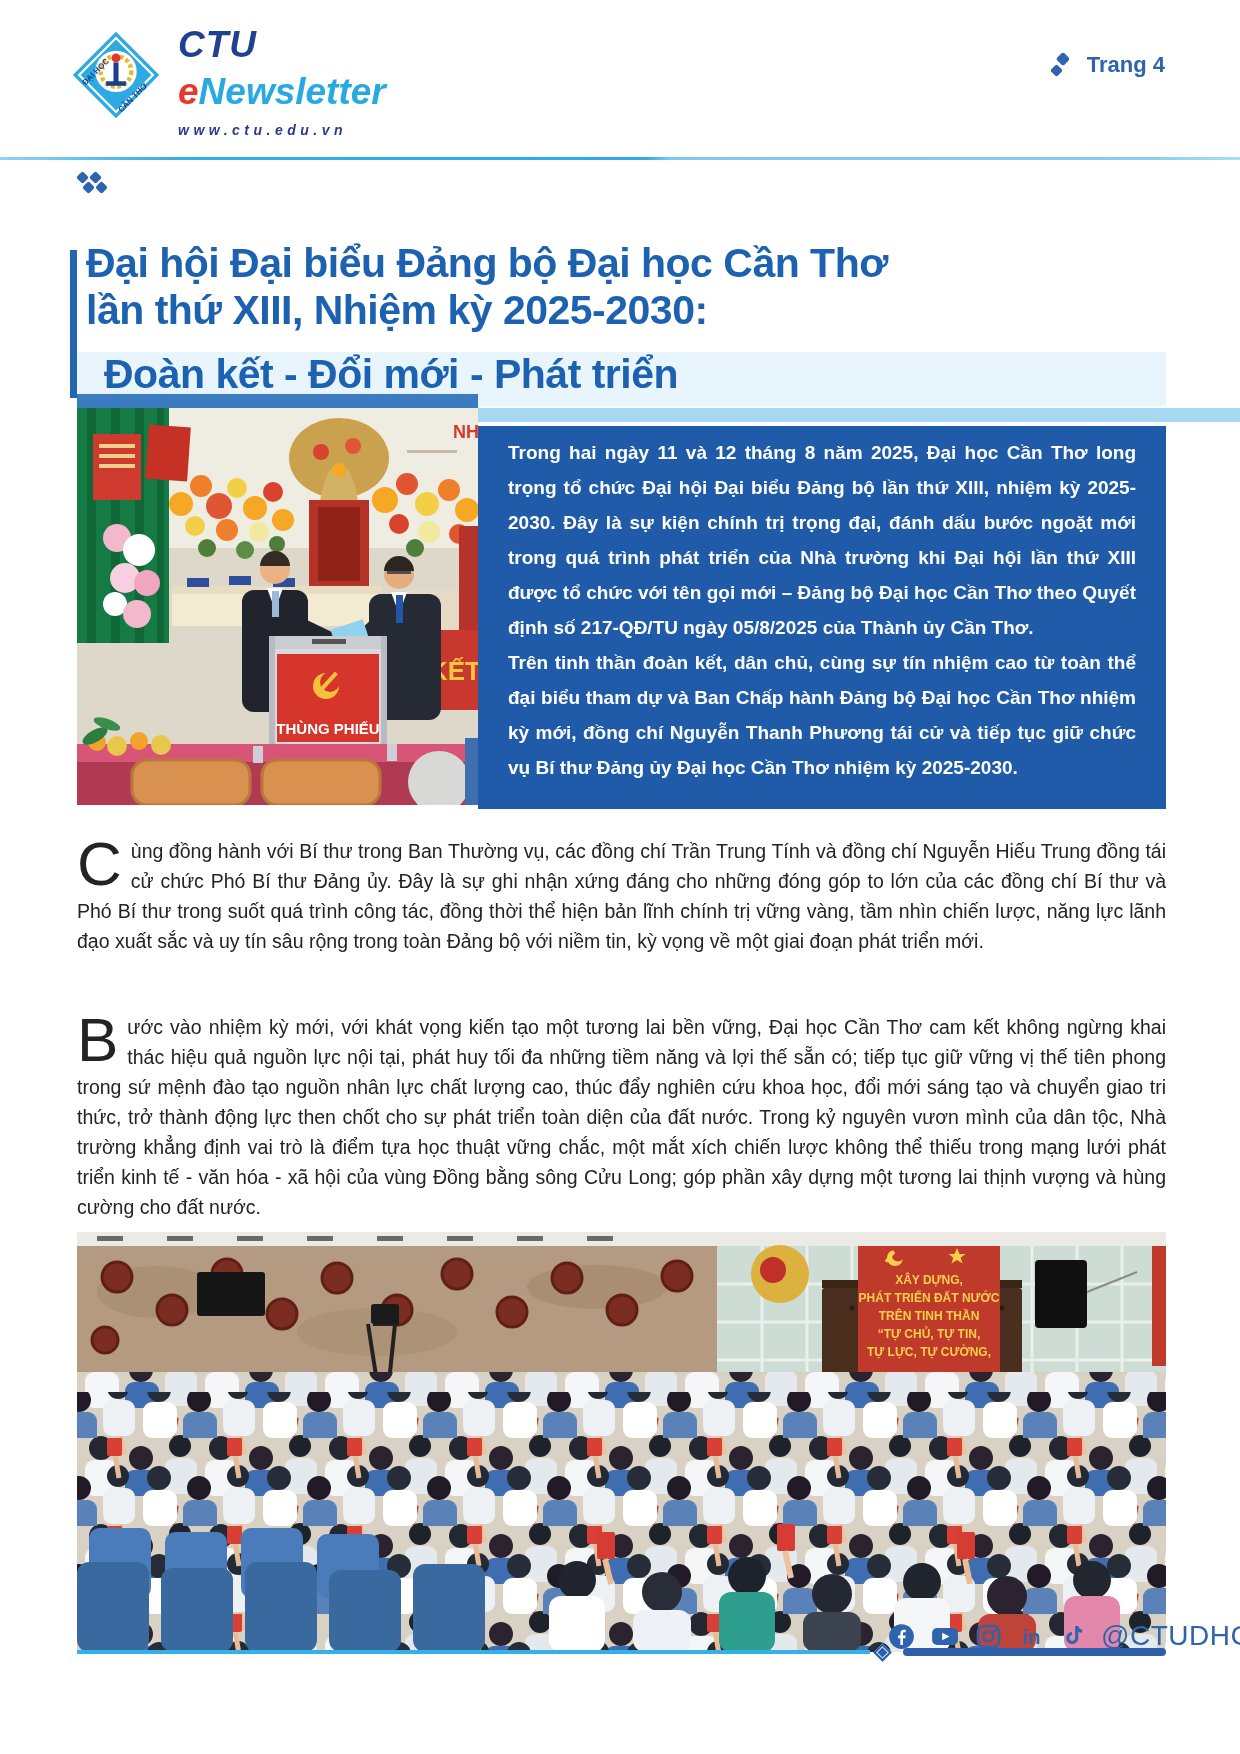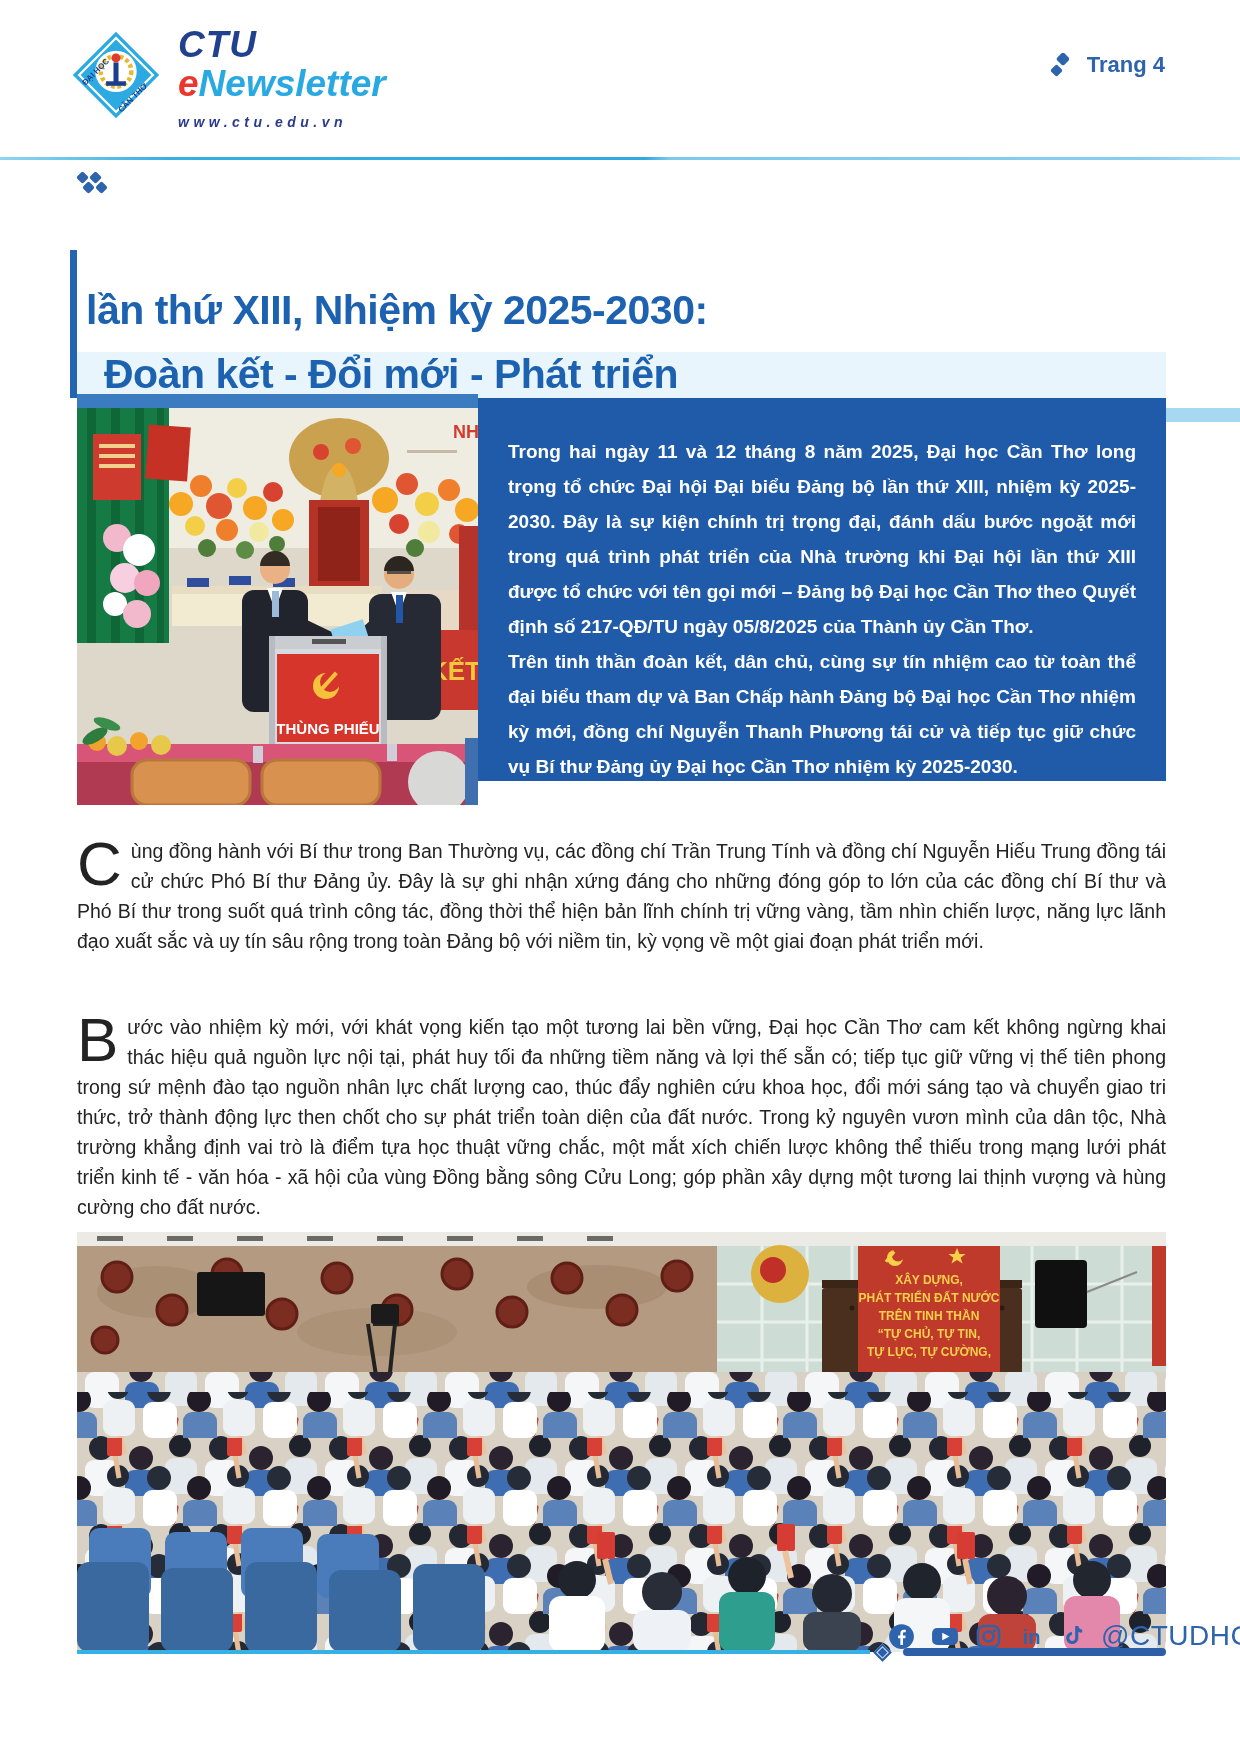--- a/index.html
+++ b/index.html
@@ -3,21 +3,21 @@
 <meta charset="utf-8">
 <style>
   html,body{margin:0;padding:0;background:#ffffff;}
   .page{position:relative;width:1240px;height:1754px;background:#fff;overflow:hidden;
         font-family:"Liberation Sans",sans-serif;}
   .abs{position:absolute;}
 
   
   .brand{left:178px;top:26px;font-style:italic;}
   .brand-ctu{font-size:37px;font-weight:bold;color:#21408e;letter-spacing:1px;line-height:1.0;}
-  .brand-news{font-size:37px;font-weight:bold;line-height:1.0;margin-top:2px;}
+  .brand-news{font-size:37px;font-weight:bold;line-height:1.0;margin-top:10px;}
   .brand-news .e{color:#e8372d;}
   .brand-news .rest{color:#29a9e1;}
   .brand-url{margin-top:12px;font-size:14px;font-weight:bold;letter-spacing:4.5px;color:#2b3a8c;}
   .page-label{right:75px;top:52px;display:flex;align-items:center;gap:18px;
               color:#2d64ad;font-size:22px;font-weight:bold;}
   .header-rule{left:0;top:157px;width:1240px;height:3px;
      background:linear-gradient(90deg,#8ed5f2 0%,#35aee3 14%,#2fa9e0 52%,#7cc9ee 54%,#86cdf0 92%,#a5dff6 100%);}
   .section-chevrons{left:76px;top:172px;}
 
   
@@ -30,22 +30,22 @@
   .strip-dark{left:77px;top:394px;width:401px;height:14px;background:#3a7cbf;}
   .strip-light{left:478px;top:408px;width:762px;height:14px;background:#a6d8f2;}
 
   
   .photo-ballot{left:77px;top:408px;width:401px;height:397px;overflow:hidden;}
   .photo-assembly{left:77px;top:1232px;width:1089px;height:420px;overflow:hidden;}
   .photo-ballot svg,.photo-assembly svg{display:block;}
   svg text{font-family:"Liberation Sans",sans-serif;}
 
   
-  .lead-box{left:478px;top:398px;width:688px;height:383px;background:#1f5ba9;box-sizing:border-box;
-            padding:36px 30px;color:#ffffff;font-size:19px;font-weight:bold;line-height:35px;text-align:justify;}
+  .lead-box{left:478px;top:426px;width:688px;height:383px;background:#1f5ba9;box-sizing:border-box;
+            padding:9px 30px;color:#ffffff;font-size:19px;font-weight:bold;line-height:35px;text-align:justify;}
   .lead-box p{margin:0;}
 
   
   .body-para{left:77px;width:1089px;font-size:19.5px;line-height:30px;color:#232323;text-align:justify;}
   .p1{top:836px;}
   .p2{top:1012px;}
   .dropcap{float:left;font-size:62px;line-height:50px;padding:3px 9px 0 0;color:#232323;}
 
   
   .footer-rule-light{left:77px;top:1650px;width:793px;height:4px;background:#35b1e5;}
@@ -95,20 +95,21 @@
     <svg width="36" height="24" viewBox="0 0 36 24">
       <rect x="2" y="1" width="9" height="9" rx="2" fill="#2d64ad" transform="rotate(45 6.5 5.5)"></rect>
       <rect x="8" y="11" width="9" height="9" rx="2" fill="#2d64ad" transform="rotate(45 12.5 15.5)"></rect>
       <rect x="15" y="1" width="9" height="9" rx="2" fill="#2d64ad" transform="rotate(45 19.5 5.5)"></rect>
       <rect x="21" y="11" width="9" height="9" rx="2" fill="#2d64ad" transform="rotate(45 25.5 15.5)"></rect>
     </svg>
   </div>
 
   <div class="abs title-band"></div>
   <div class="abs title-bar"></div>
+  <div class="abs title title-l1">Đại hội Đại biểu Đảng bộ Đại học Cần Thơ</div>
   <div class="abs title title-l2">lần thứ XIII, Nhiệm kỳ 2025-2030:</div>
   <div class="abs title title-l3">Đoàn kết - Đổi mới - Phát triển</div>
   <div class="abs strip-dark"></div>
   <div class="abs strip-light"></div>
 
   <div class="abs photo-ballot">
     <svg width="401" height="397" viewBox="0 0 401 397" preserveAspectRatio="none">
       <rect width="401" height="397" fill="#ddd8c9"></rect>
       <rect x="90" y="0" width="311" height="140" fill="#efece1"></rect>
       <text x="376" y="30" font-size="18" font-weight="bold" fill="#d43b2f">NHIỆM</text>

